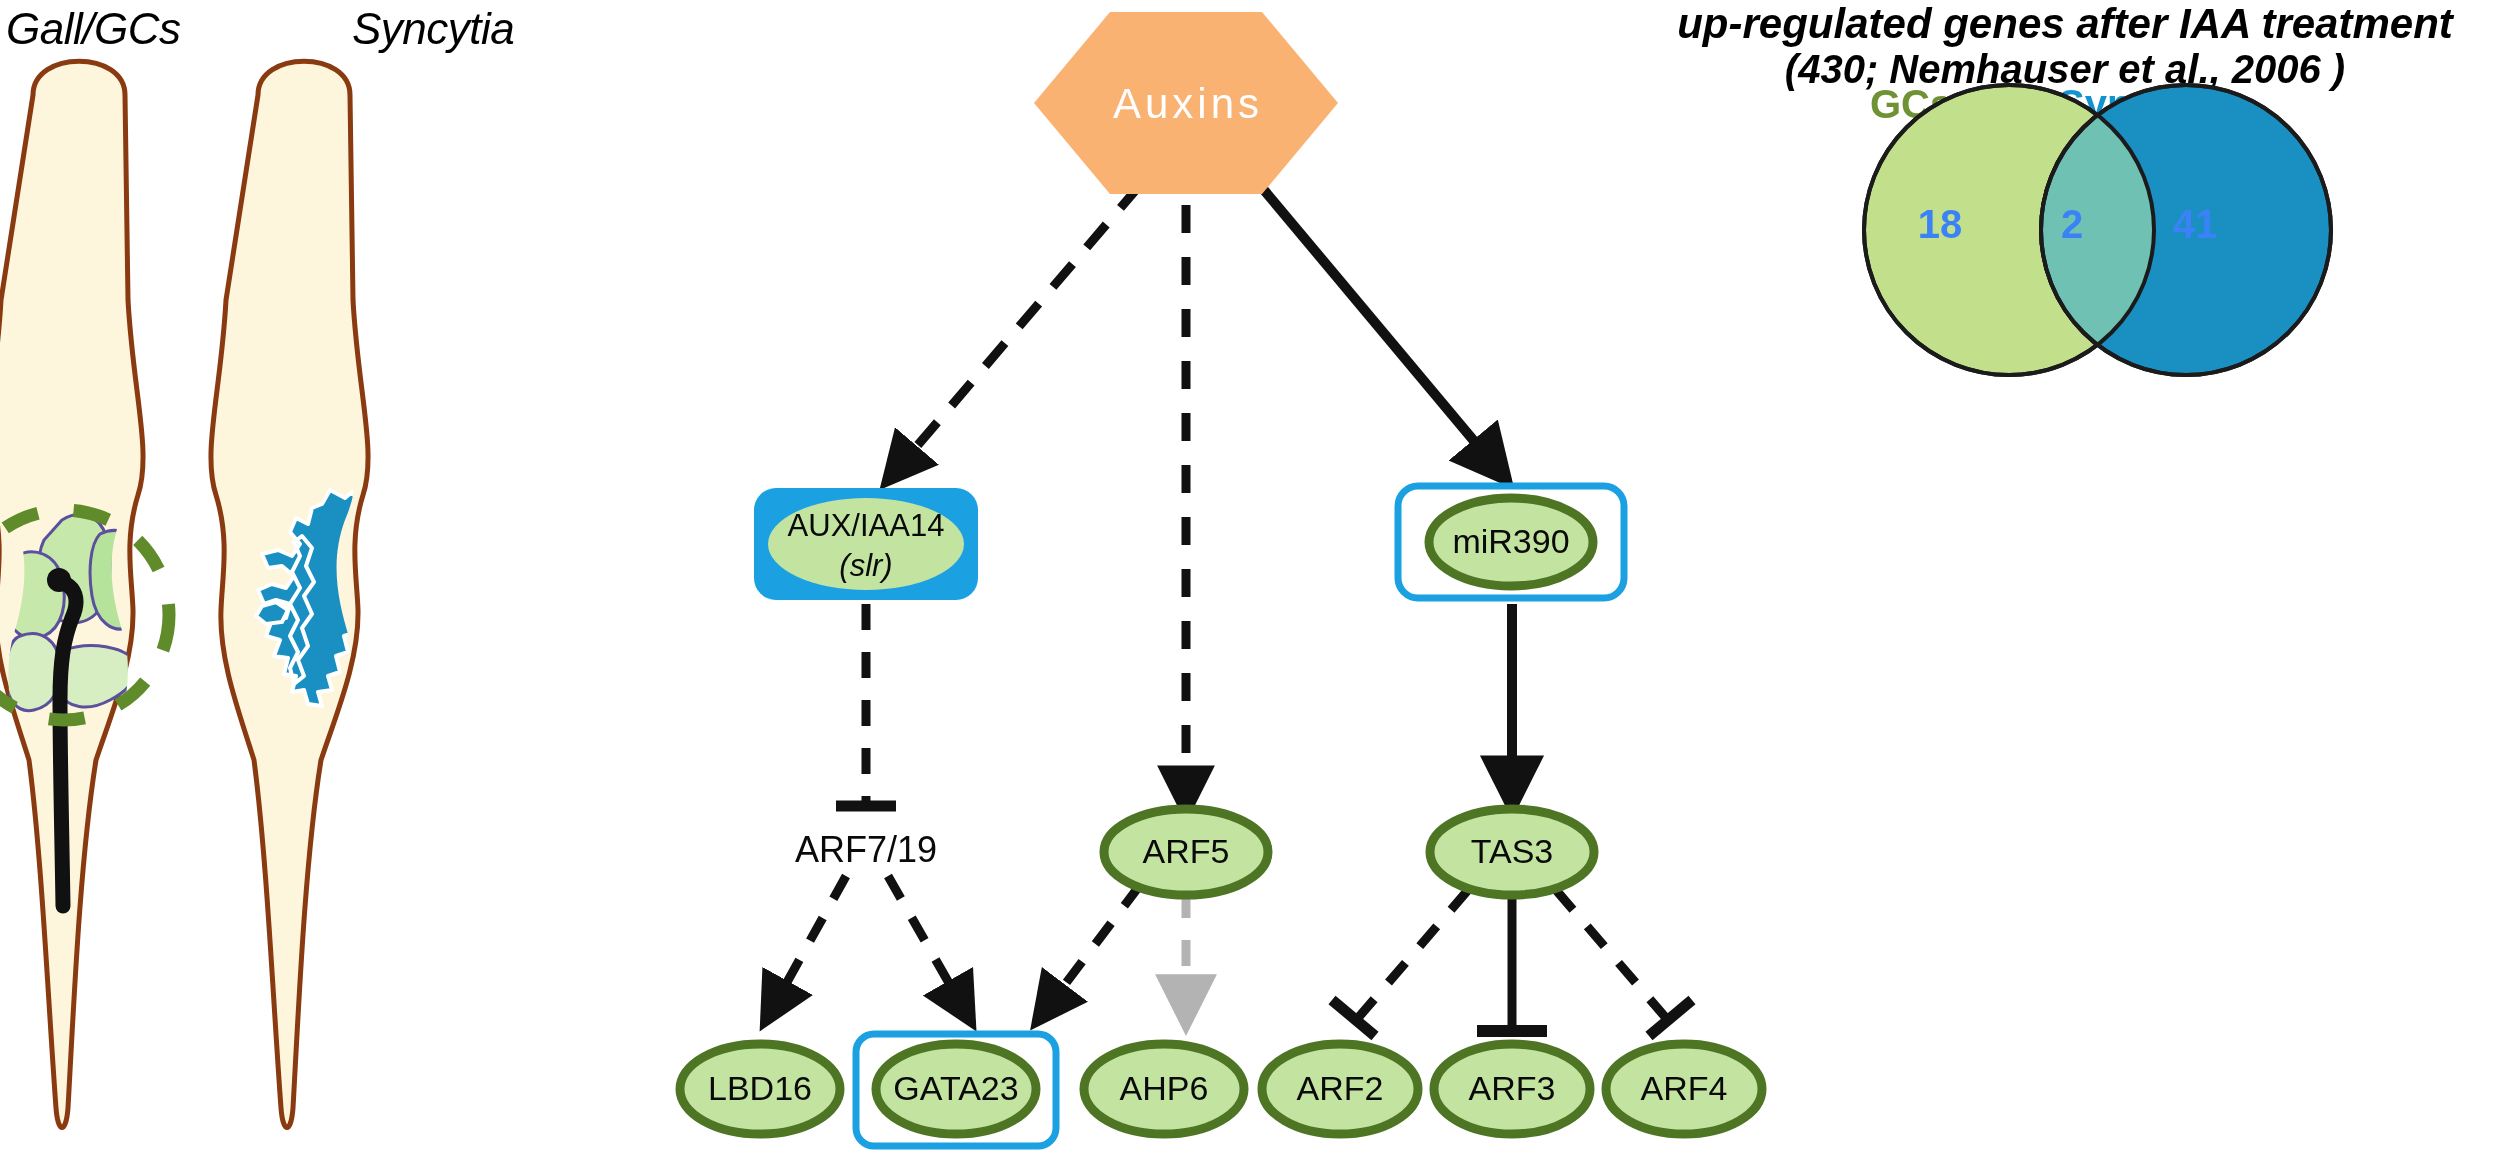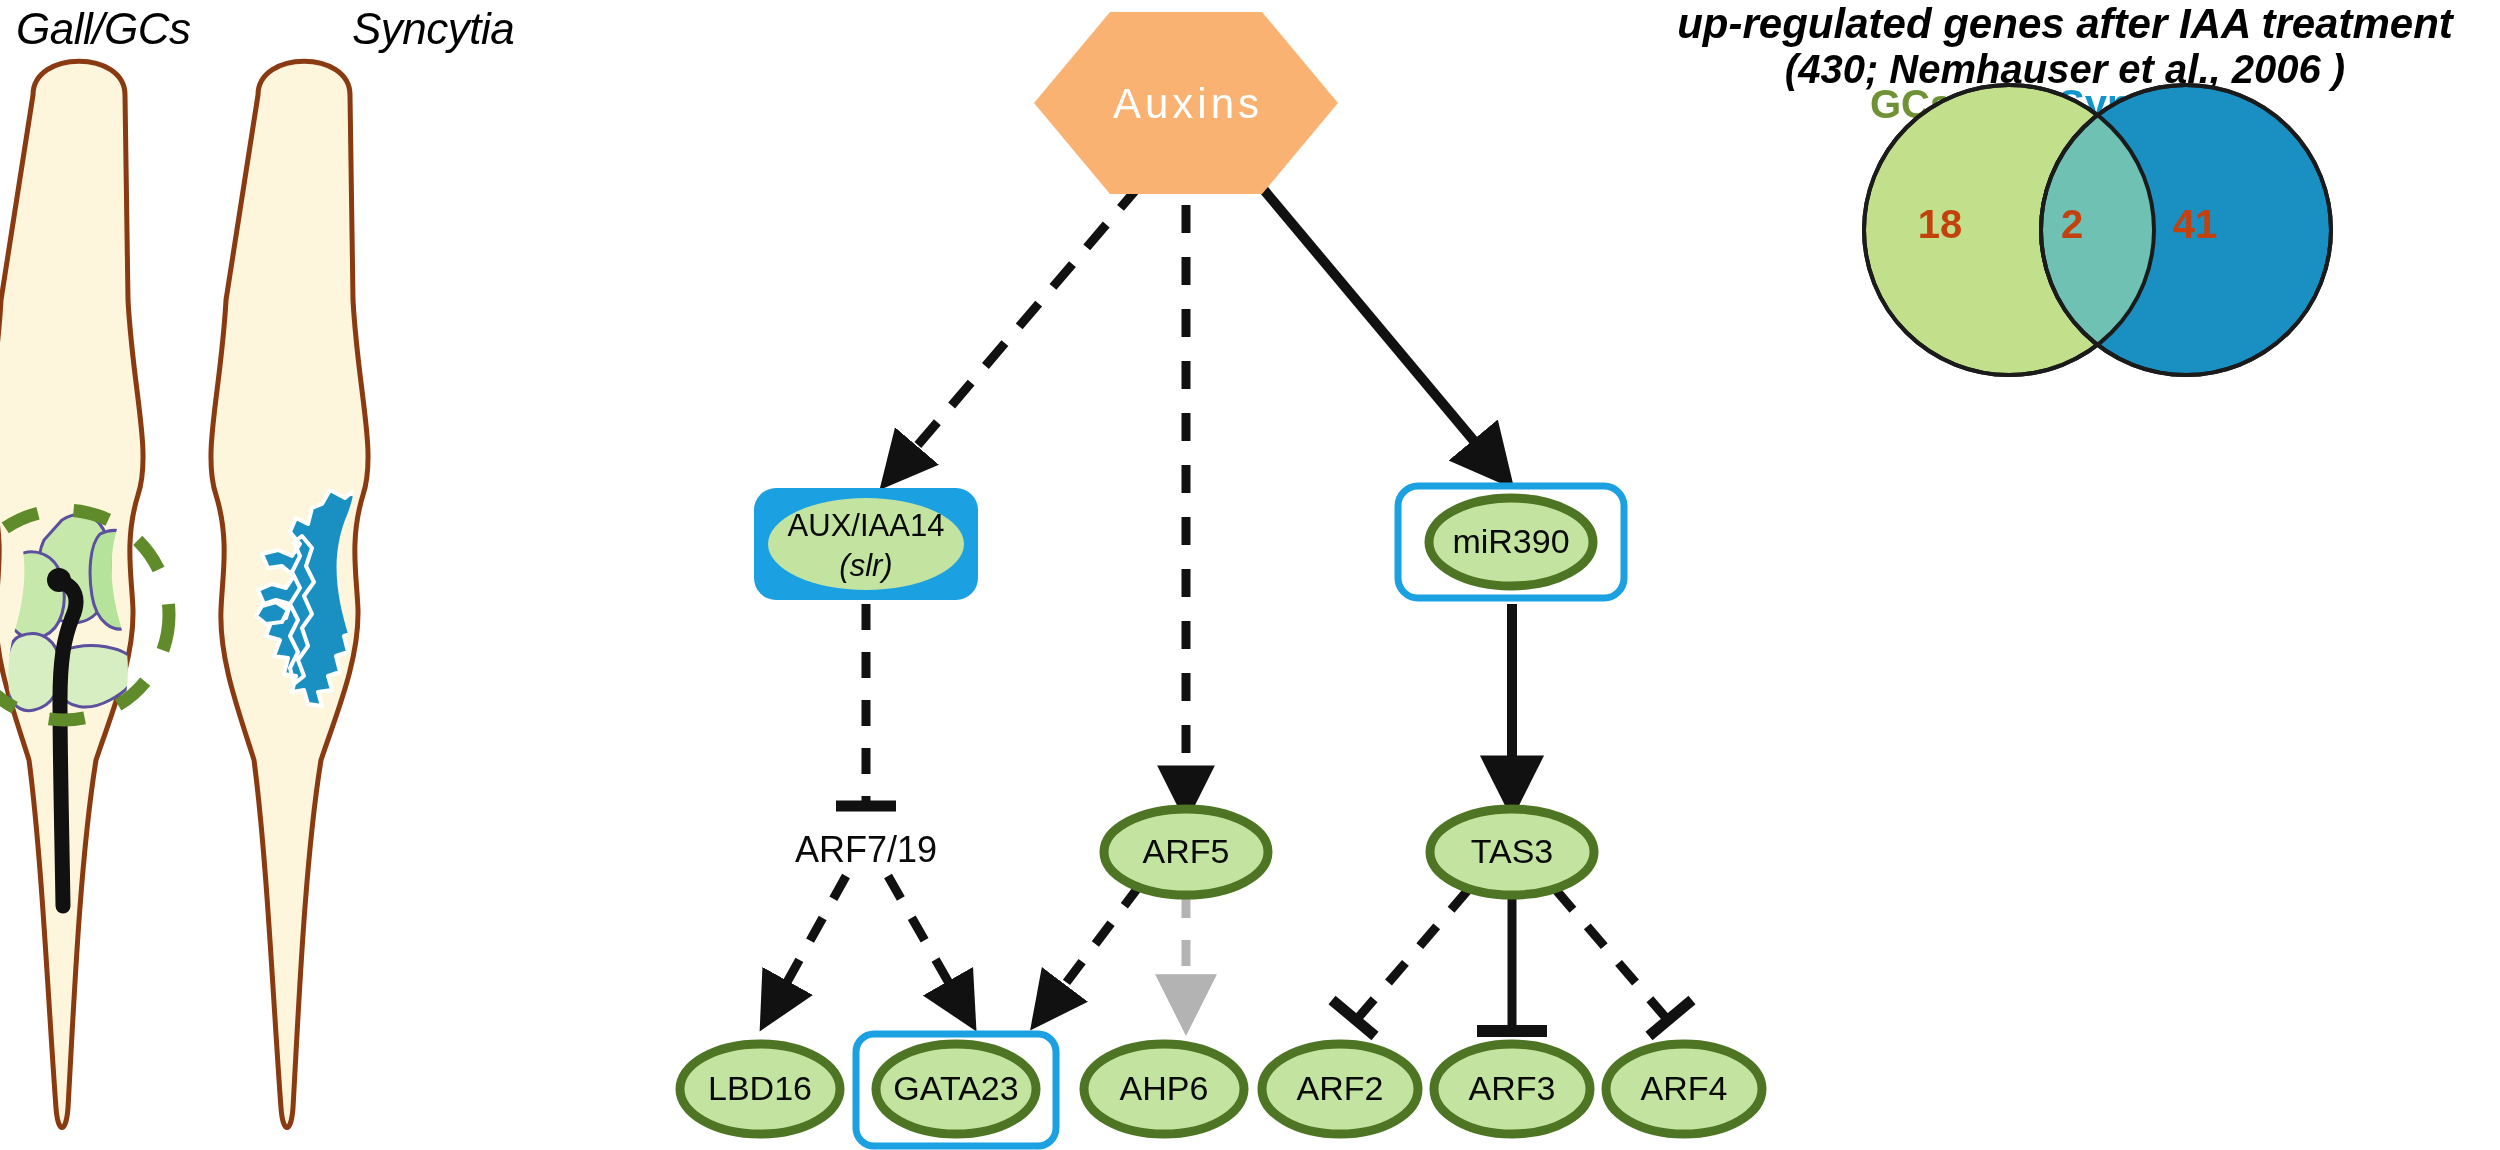--- a/index.html
+++ b/index.html
@@ -23,21 +23,21 @@
   }
   .panel-label {
     position: absolute;
     font-style: italic;
     font-weight: 400;
     font-size: 44px;
     color: #000000;
     white-space: nowrap;
     letter-spacing: -0.5px;
   }
-  #gall-label { left: 16px; top: 4px; }
+  #gall-label { left: 6px; top: 4px; }
   #syncytia-label { left: 352px; top: 4px; }
 
   svg.layer {
     position: absolute;
     left: 0;
     top: 0;
     width: 2500px;
     height: 1150px;
     overflow: visible;
   }
@@ -62,21 +62,21 @@
     font-size: 40px;
     white-space: nowrap;
   }
   #venn-legend-gcs { left: 1870px; top: 82px; color: #6f9235; }
   #venn-legend-syncytia { left: 2058px; top: 82px; color: #1193ce; }
 
   .venn-count {
     position: absolute;
     font-weight: 700;
     font-size: 40px;
-    color: #c2410c;
+    color: #3b82f6;
     text-align: center;
     white-space: nowrap;
   }
   #venn-count-gcs { left: 1900px; top: 202px; width: 80px; }
   #venn-count-both { left: 2042px; top: 202px; width: 60px; }
   #venn-count-syncytia { left: 2150px; top: 202px; width: 90px; }
 
   .node-label {
     font-family: "Liberation Sans", sans-serif;
     font-size: 34px;

